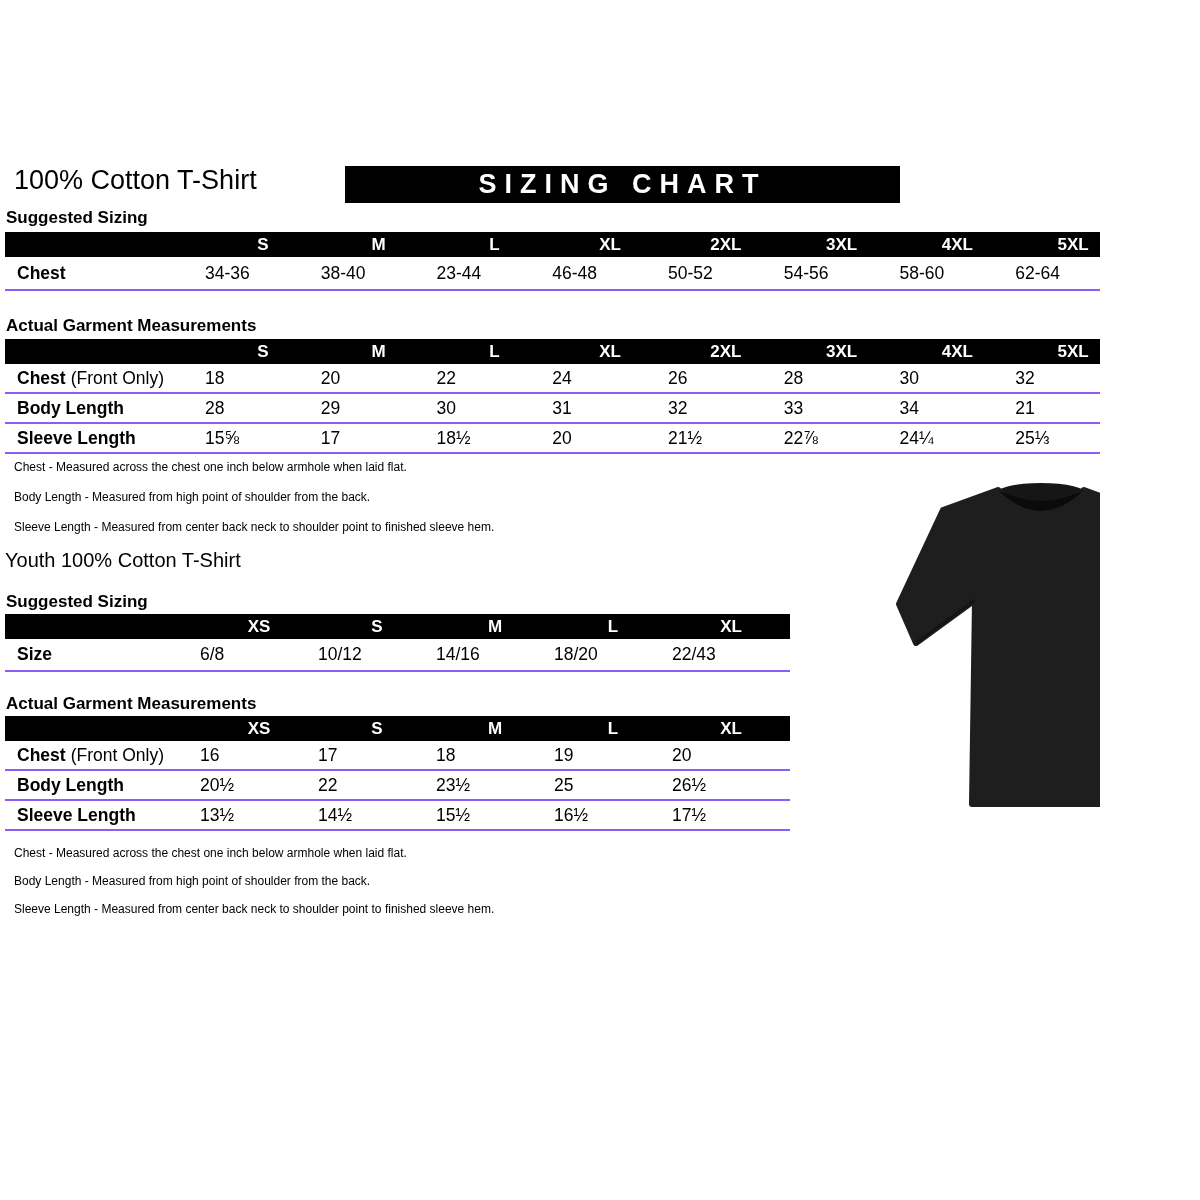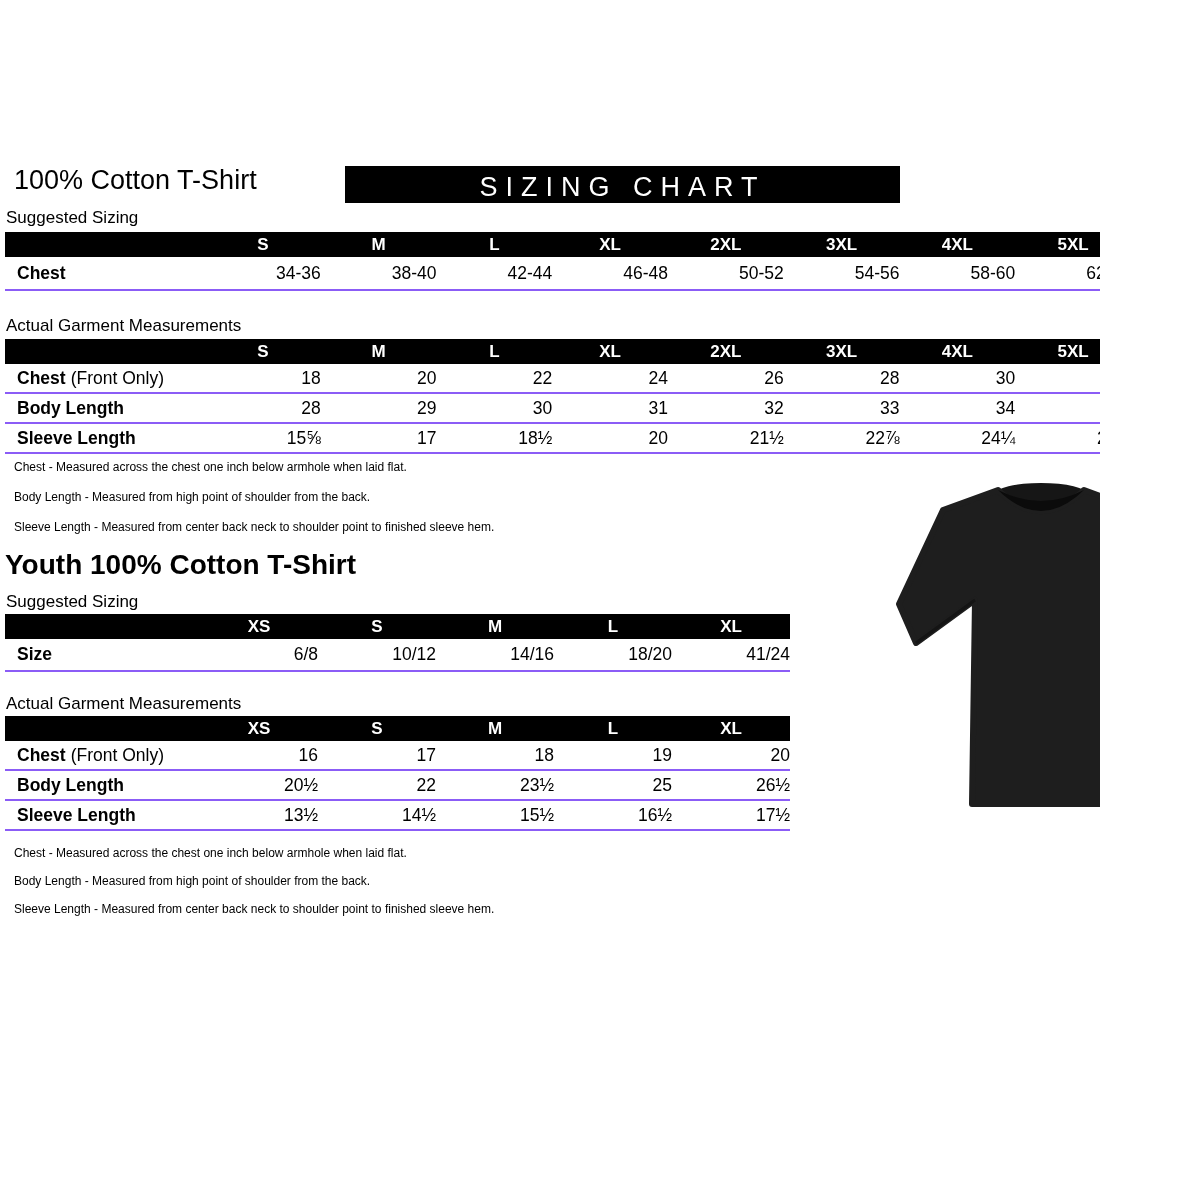--- a/index.html
+++ b/index.html
@@ -1,28 +1,28 @@
 <!DOCTYPE html>
 <html><head>
 <meta charset="utf-8">
 <style>
   html,body{margin:0;padding:0;background:#fff;}
   .page{position:relative;width:1100px;height:1200px;background:#fff;overflow:hidden;
         font-family:"Liberation Sans",sans-serif;color:#000;}
   .abs{position:absolute;}
   .page-title{left:14px;top:165px;font-size:27px;font-weight:400;}
   .banner{left:345px;top:166px;width:555px;height:37px;background:#000;color:#fff;
-          display:flex;align-items:flex-end;justify-content:center;
-          font-size:27px;font-weight:400;letter-spacing:8px;}
-  .sec-label{font-size:17px;font-weight:400;}
-  .youth-title{left:5px;top:549px;font-size:28px;font-weight:700;}
+          display:flex;align-items:center;justify-content:center;
+          font-size:27px;font-weight:700;letter-spacing:8px;}
+  .sec-label{font-size:17px;font-weight:700;}
+  .youth-title{left:5px;top:549px;font-size:20px;font-weight:400;}
   table.tbl{position:absolute;border-collapse:collapse;table-layout:fixed;font-size:17.5px;}
   table.tbl th{background:#000;color:#fff;font-weight:700;height:25px;padding:0;
                text-align:center;font-size:17px;}
-  table.tbl td{padding:0;text-align:right;vertical-align:middle;}
+  table.tbl td{padding:0;text-align:left;vertical-align:middle;}
   table.tbl td.lbl{text-align:left;padding-left:12px;font-weight:700;}
   .sfx{font-weight:400;margin-left:5px;text-align:center;}
   #t1 td{height:32px;} #t2 td{height:28px;} #t3 td{height:31px;} #t4 td{height:28px;}
   tr.rline td{border-bottom:2px solid #8b5cf6;}
   .notes{font-size:12px;line-height:18px;}
   .notes .note{margin:0 0 12px 0;}
   .notes.yn .note{margin:0 0 10px 0;}
   .tshirt{left:895px;top:478px;width:292px;height:336px;}
 </style>
 </head>
@@ -59,21 +59,21 @@
       <th>XL</th>
       <th>2XL</th>
       <th>3XL</th>
       <th>4XL</th>
       <th>5XL</th>
     </tr>
     <tr class="rline">
       <td class="lbl"><span class="b">Chest</span></td>
       <td>34-36</td>
       <td>38-40</td>
-      <td>42-44</td>
+      <td>23-44</td>
       <td>46-48</td>
       <td>50-52</td>
       <td>54-56</td>
       <td>58-60</td>
       <td>62-64</td>
     </tr>
   </tbody>
     </table>
 
   <div class="abs sec-label" style="left:6px;top:316px">Actual Garment Measurements</div>
@@ -165,21 +165,21 @@
       <th>M</th>
       <th>L</th>
       <th>XL</th>
     </tr>
     <tr class="rline">
       <td class="lbl"><span class="b">Size</span></td>
       <td>6/8</td>
       <td>10/12</td>
       <td>14/16</td>
       <td>18/20</td>
-      <td>41/24</td>
+      <td>22/43</td>
     </tr>
   </tbody>
     </table>
 
   <div class="abs sec-label" style="left:6px;top:694px">Actual Garment Measurements</div>
 
   <table class="tbl" id="t4" style="left:5px;top:716px;width:785px">
     <colgroup>
         <col style="width:195px">
         <col>

